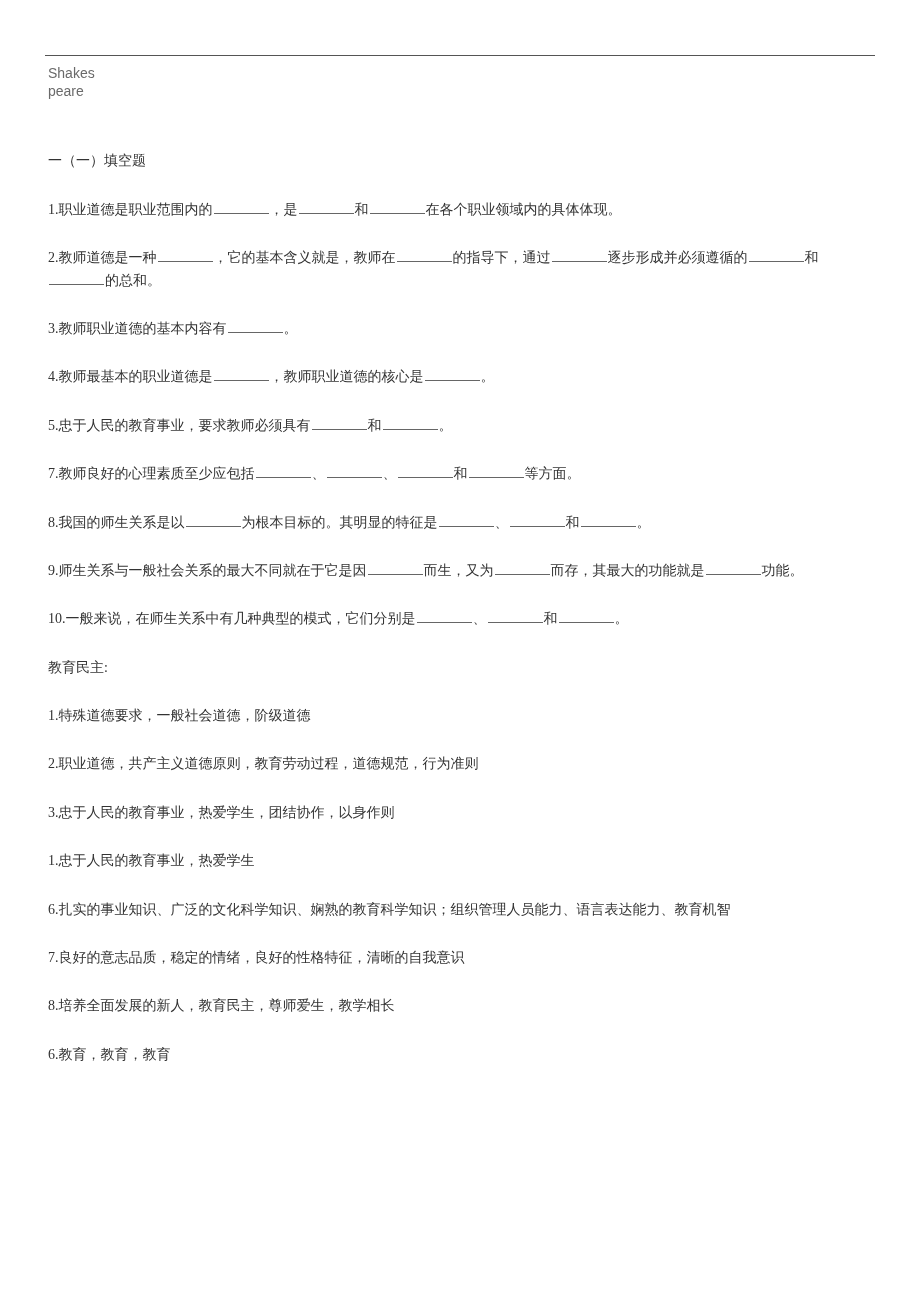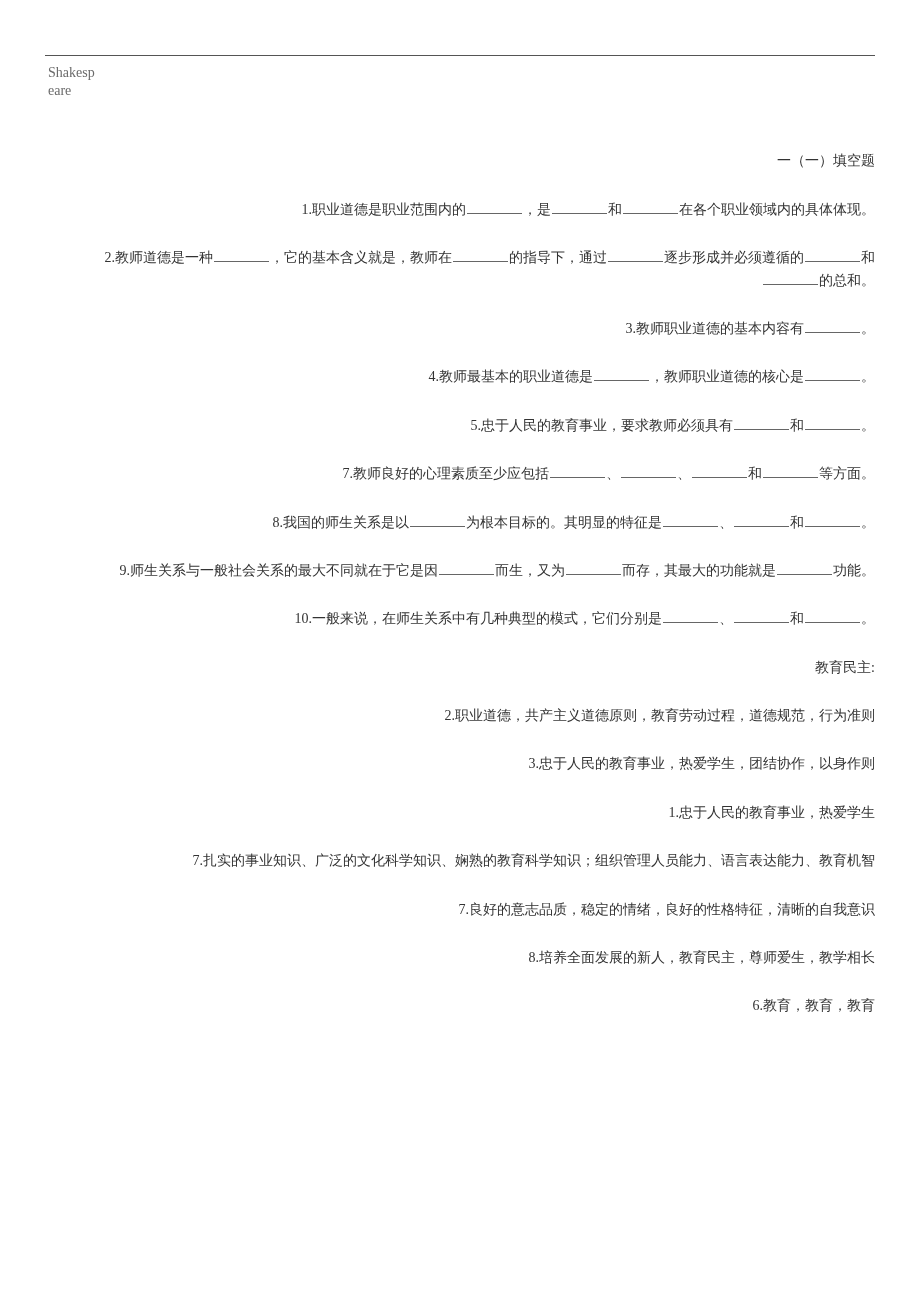--- a/index.html
+++ b/index.html
@@ -17,31 +17,30 @@
     }
     .page {
       padding: 55px 45px 45px 45px;
     }
     .horizontal-line {
       border-top: 1px solid #555555;
       margin-bottom: 8px;
     }
     .header-watermark {
       color: #6a6a6a;
-      font-family: Liberation Serif, serif;
+      font-family: Liberation Sans, sans-serif;
       font-size: 14px;
       line-height: 1.3;
       max-width: 50px;
       word-break: break-all;
       margin-bottom: 50px;
       margin-left: 3px;
     }
     .content {
       padding-left: 3px;
-      text-align: right;
     }
     .line {
       margin-bottom: 26px;
       line-height: 1.6;
       color: #333333;
     }
     .blank {
       display: inline-block;
       border-bottom: 1px solid #666;
       min-width: 55px;
@@ -68,22 +67,23 @@
         <div class="line">5.忠于人民的教育事业，要求教师必须具有<span class="blank"></span>和<span class="blank"></span>。</div>
         <div class="line">7.教师良好的心理素质至少应包括<span class="blank"></span>、<span class="blank"></span>、<span class="blank"></span>和<span class="blank"></span>等方面。</div>
         <div class="line">8.我国的师生关系是以<span class="blank"></span>为根本目标的。其明显的特征是<span class="blank"></span>、<span class="blank"></span>和<span class="blank"></span>。</div>
         <div class="line">9.师生关系与一般社会关系的最大不同就在于它是因<span class="blank"></span>而生，又为<span class="blank"></span>而存，其最大的功能就是<span class="blank"></span>功能。</div>
         <div class="line">10.一般来说，在师生关系中有几种典型的模式，它们分别是<span class="blank"></span>、<span class="blank"></span>和<span class="blank"></span>。</div>
       </div>
 
     <div class="line">教育民主:</div>
 
     <div id="answers-container">
+        <div class="line">1.特殊道德要求，一般社会道德，阶级道德</div>
         <div class="line">2.职业道德，共产主义道德原则，教育劳动过程，道德规范，行为准则</div>
         <div class="line">3.忠于人民的教育事业，热爱学生，团结协作，以身作则</div>
         <div class="line">1.忠于人民的教育事业，热爱学生</div>
-        <div class="line">7.扎实的事业知识、广泛的文化科学知识、娴熟的教育科学知识；组织管理人员能力、语言表达能力、教育机智</div>
+        <div class="line">6.扎实的事业知识、广泛的文化科学知识、娴熟的教育科学知识；组织管理人员能力、语言表达能力、教育机智</div>
         <div class="line">7.良好的意志品质，稳定的情绪，良好的性格特征，清晰的自我意识</div>
         <div class="line">8.培养全面发展的新人，教育民主，尊师爱生，教学相长</div>
         <div class="line">6.教育，教育，教育</div>
       </div>
   </div>
 </div>
 
 </body></html>

